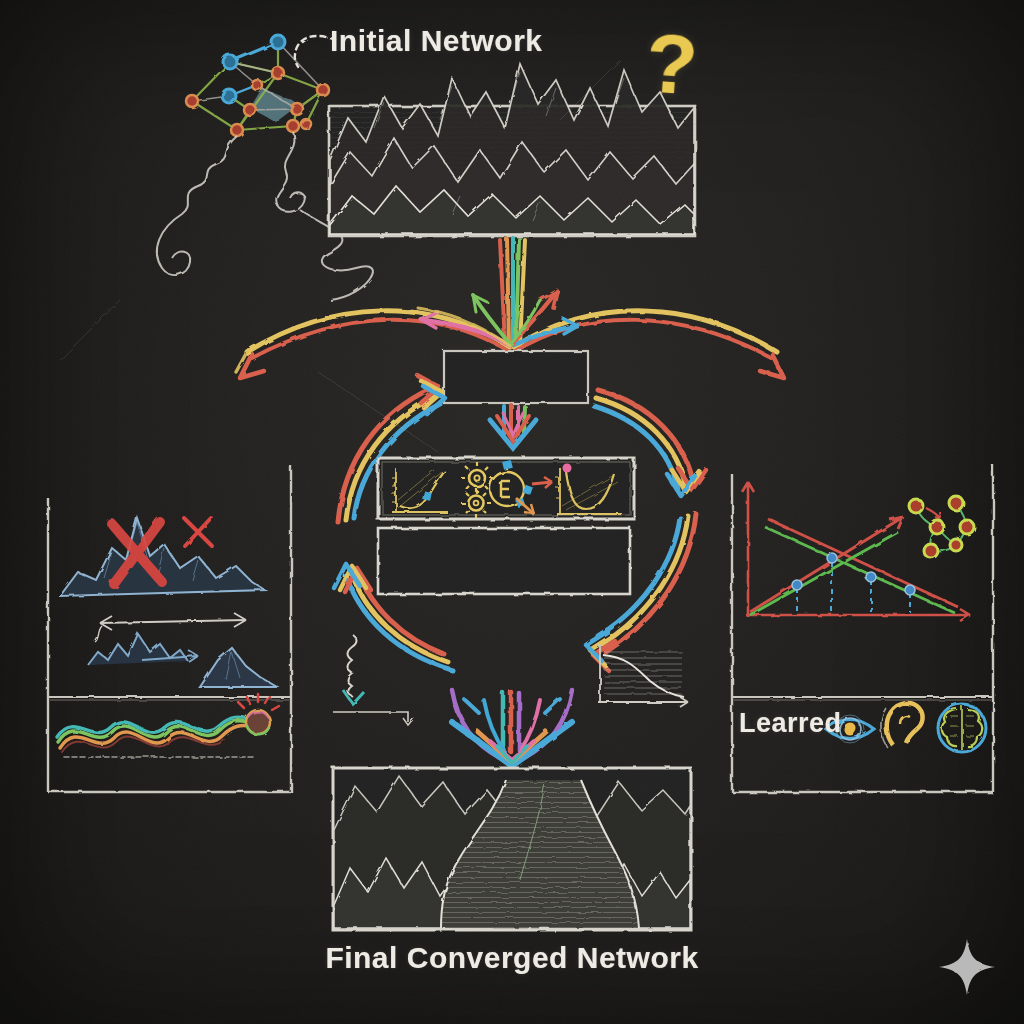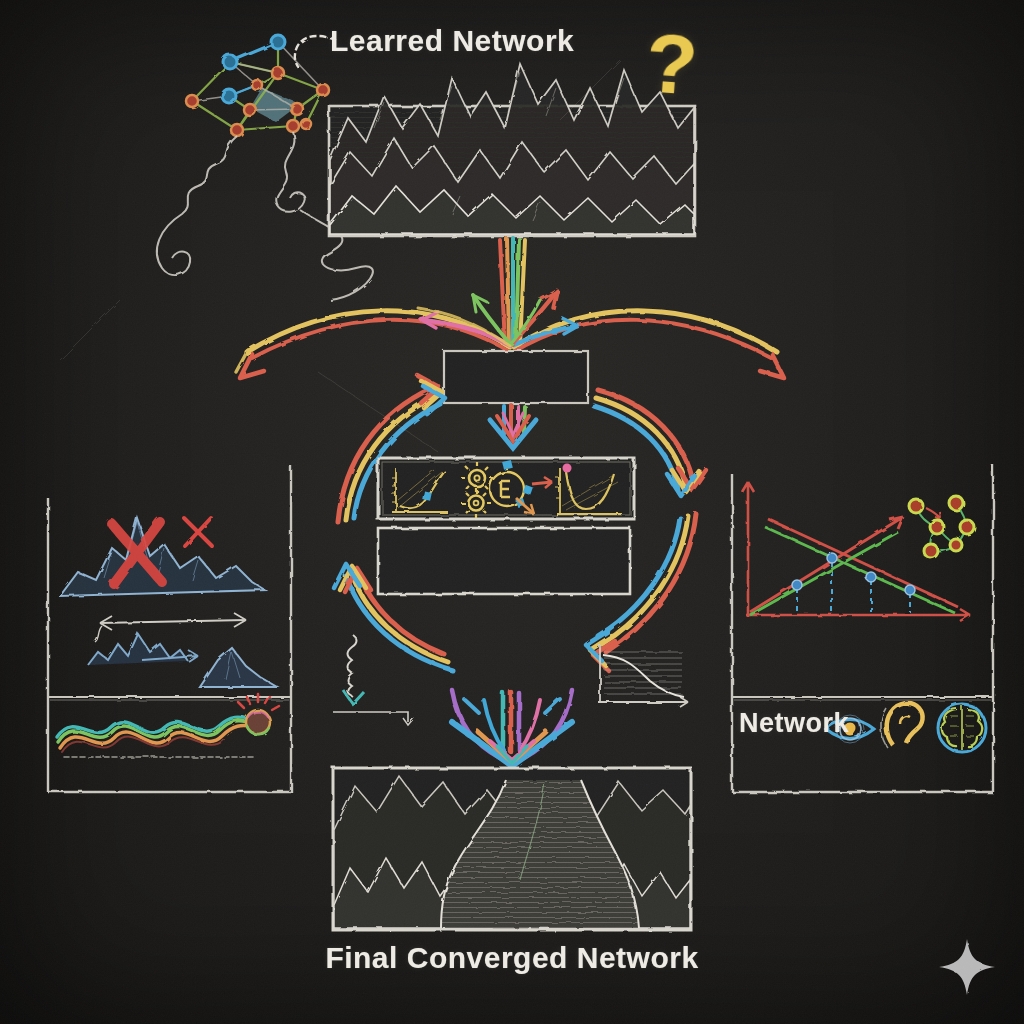--- a/index.html
+++ b/index.html
@@ -396,21 +396,21 @@
       </g>
 
       <g stroke="#d8d5cd" opacity="0.12" stroke-width="1">
         <path d="M318,372 L438,452 M560,120 L620,60 M120,300 L60,360"></path>
       </g>
 
       <path d="M967,939 C970,958 976,964 995,967 C976,970 970,976 967,995 C964,976 958,970 939,967 C958,964 964,958 967,939 Z" fill="#b9b9b9"></path>
     </g>
   </svg>
 
-  <div id="lbl-initial" class="chalk-label">Learred Network</div>
+  <div id="lbl-initial" class="chalk-label">Initial Network</div>
   <div id="lbl-question" class="chalk-label">?</div>
   <div id="lbl-final" class="chalk-label">Final Converged Network</div>
-  <div id="lbl-learned" class="chalk-label">Network</div>
+  <div id="lbl-learned" class="chalk-label">Learred</div>
 
   <svg class="layer" width="1024" height="1024">
     <rect width="1024" height="1024" filter="url(#noise)" opacity="0.55"></rect>
   </svg>
 </div>
 
 </body></html>

